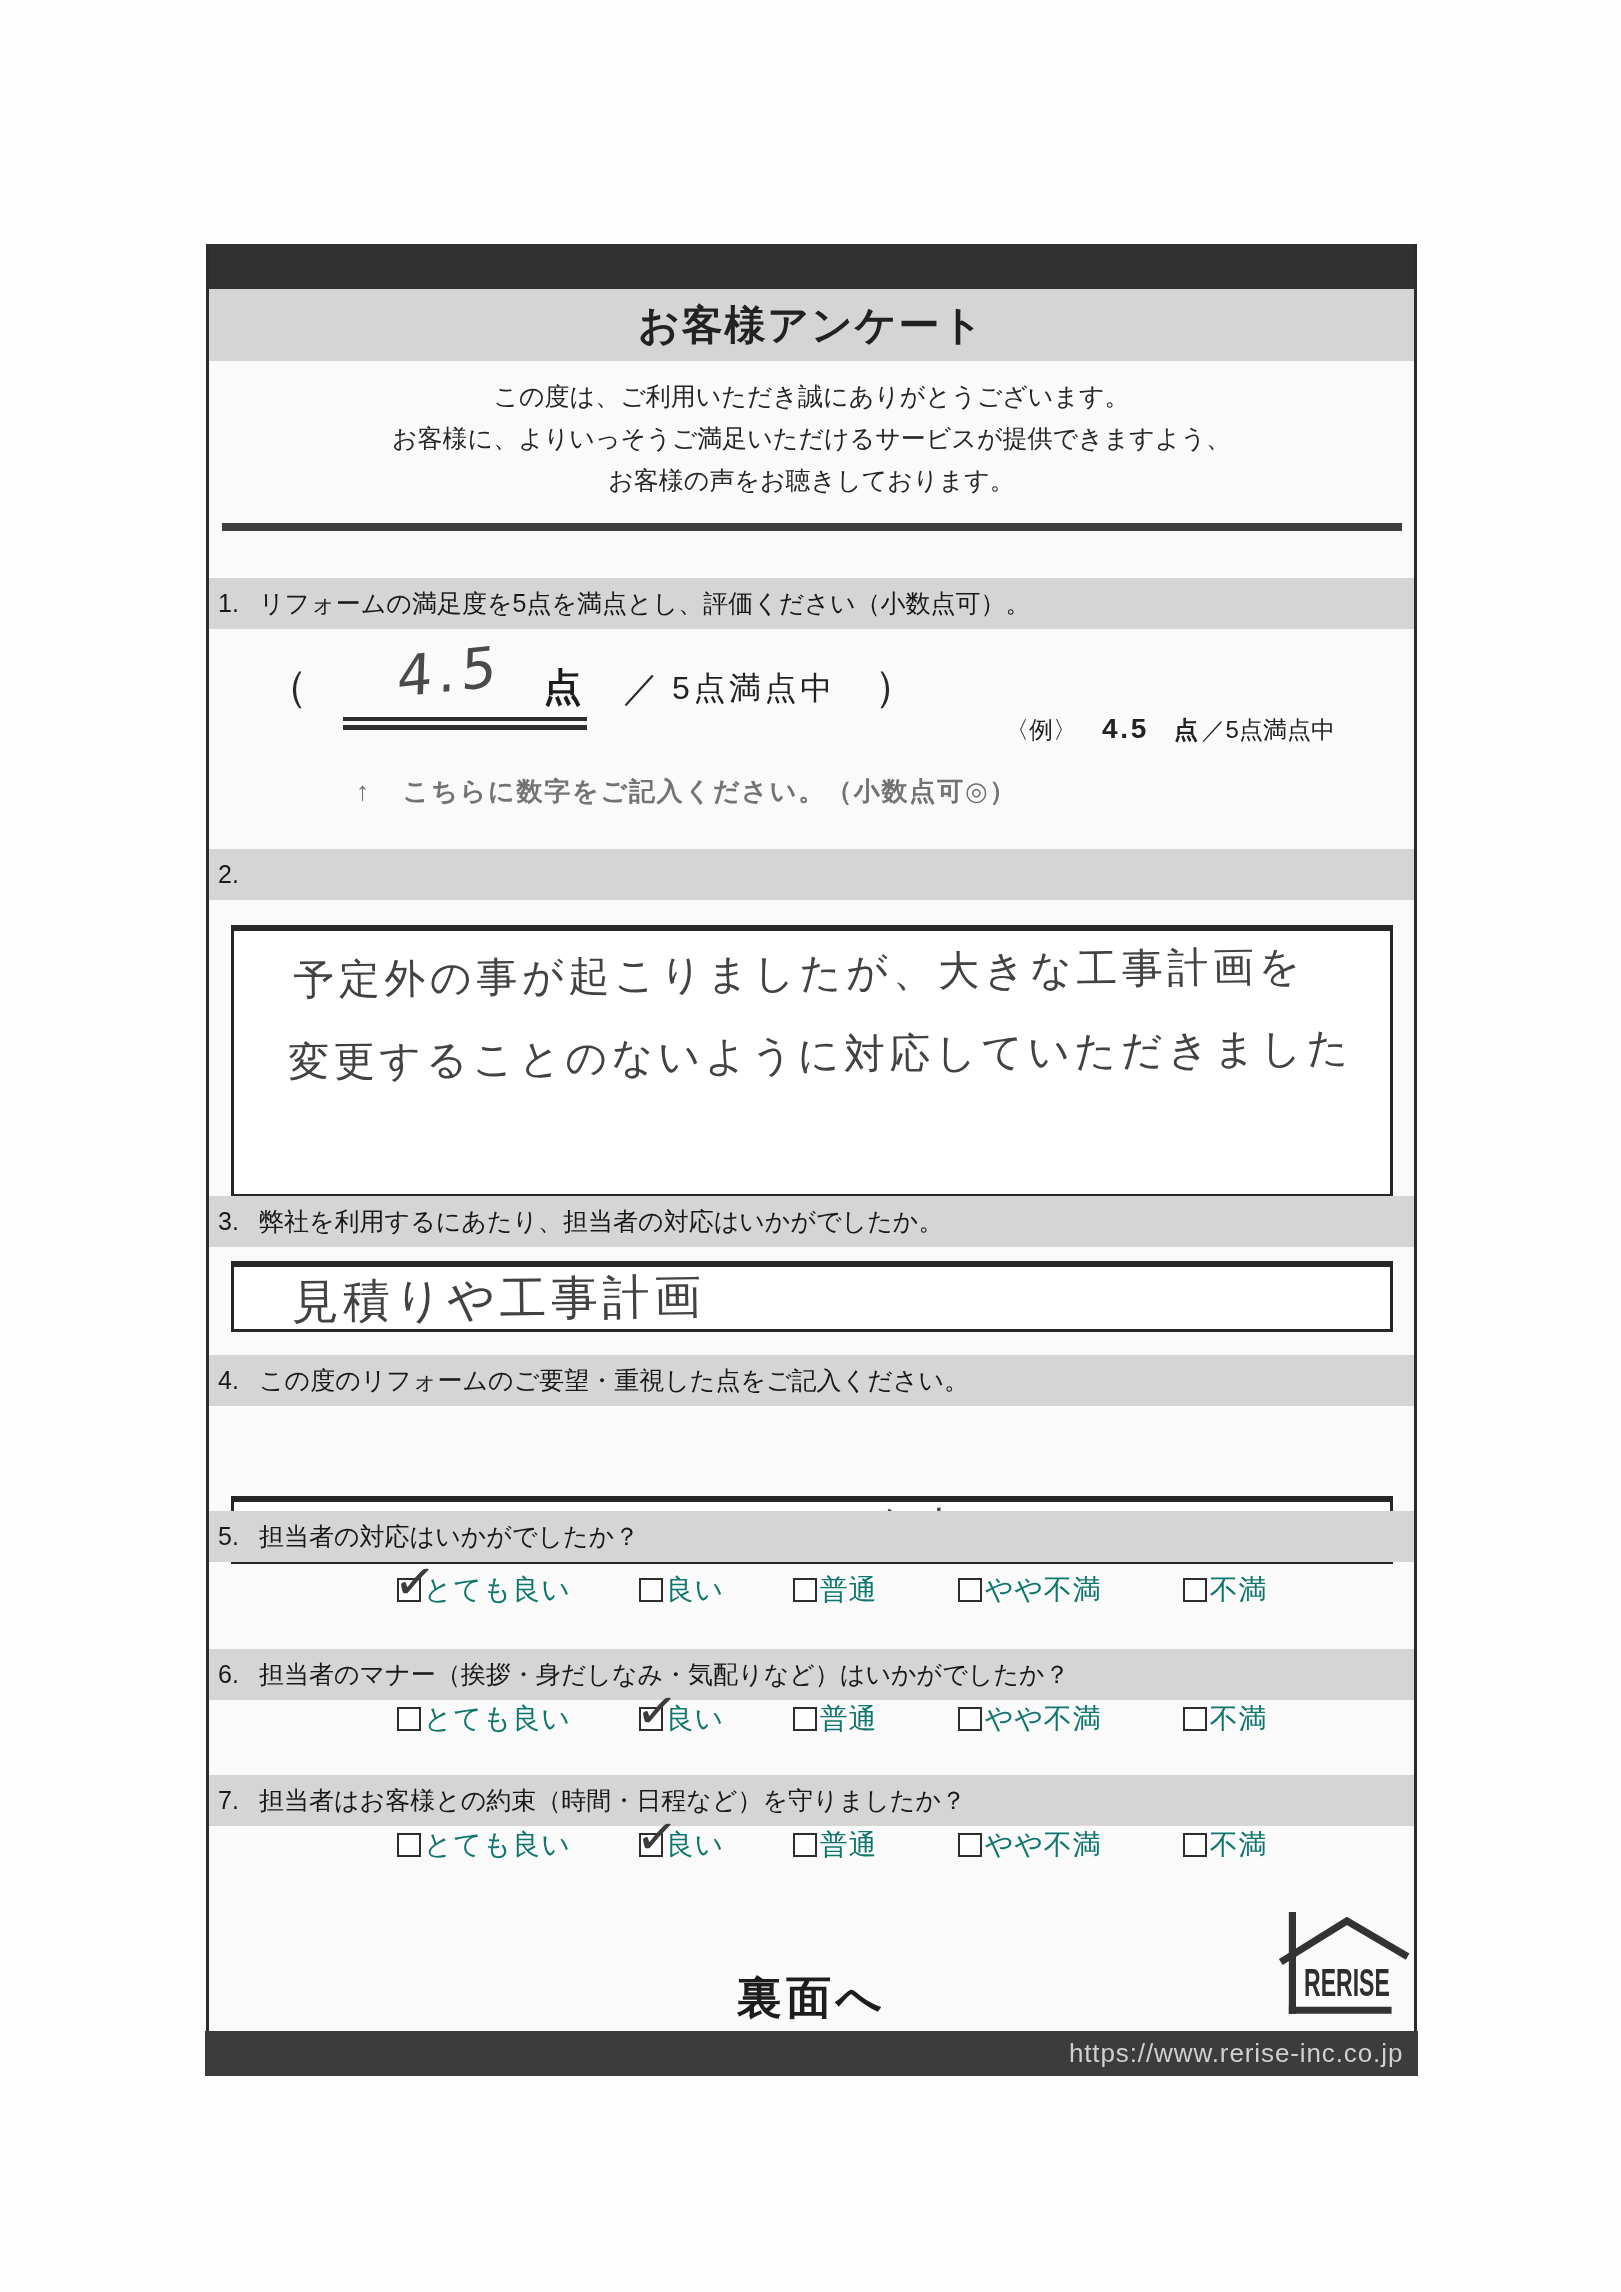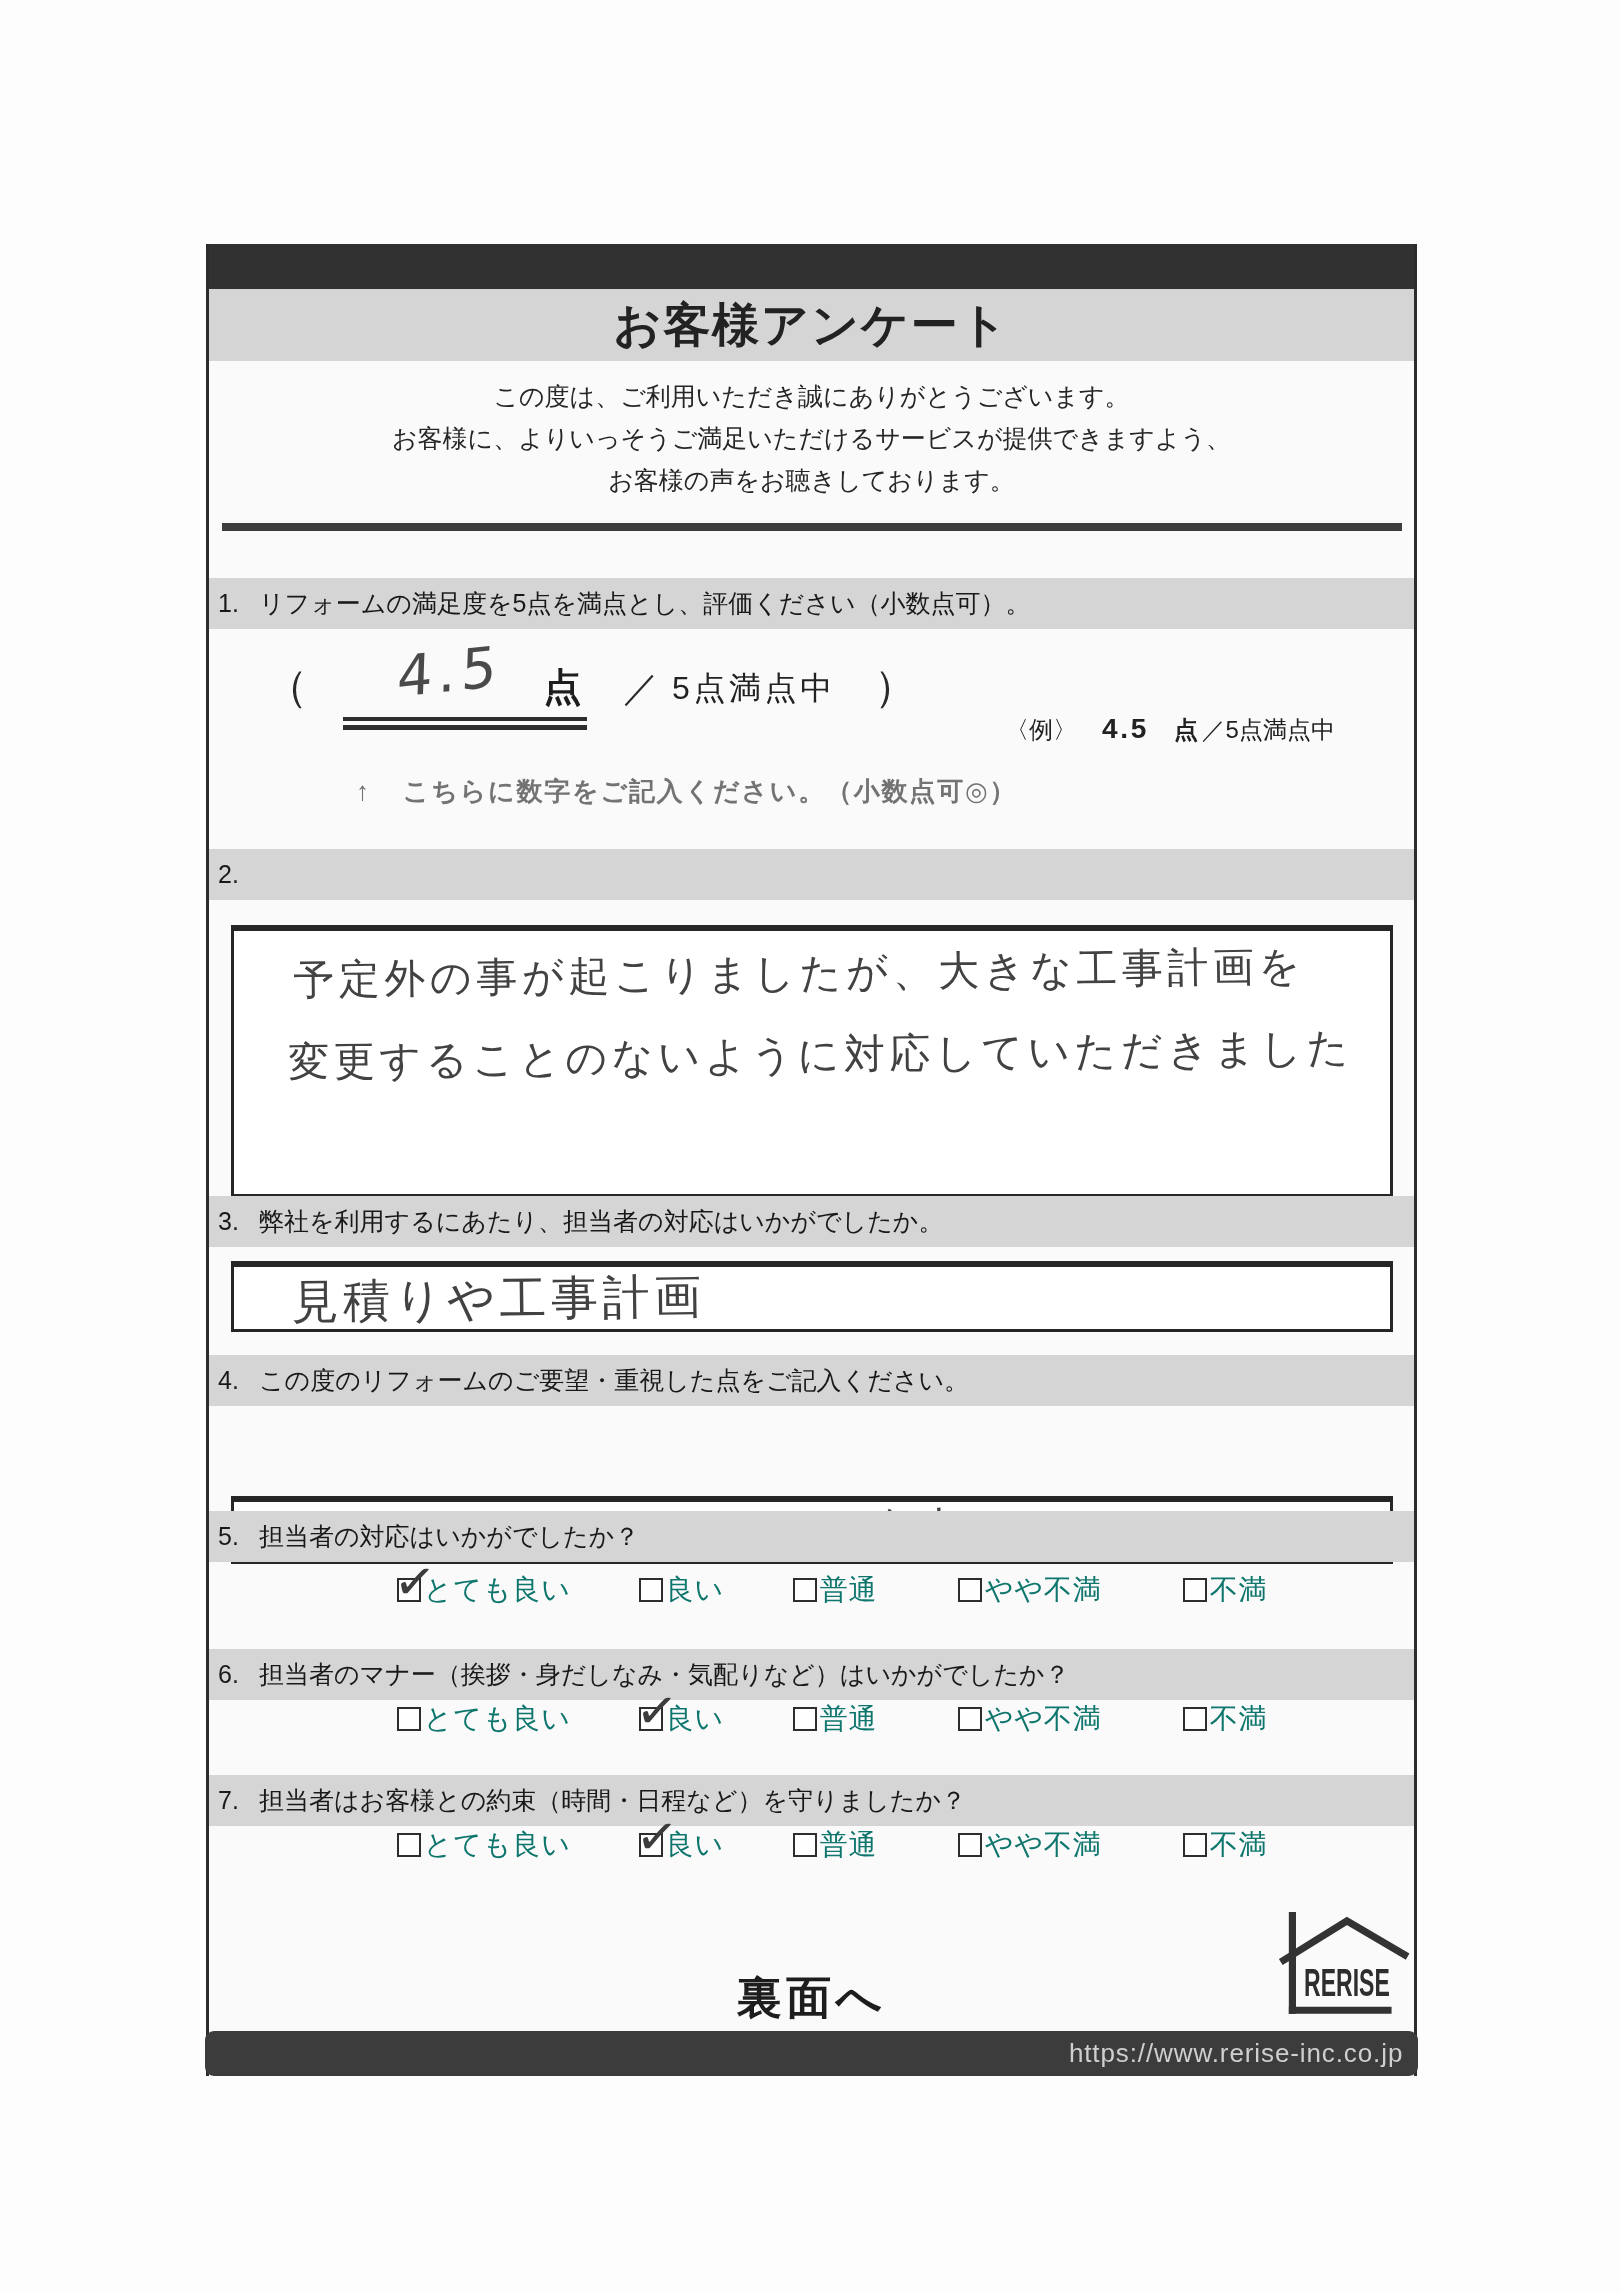--- a/index.html
+++ b/index.html
@@ -13,21 +13,21 @@
   .page {
     position:absolute; left:206px; top:244px; width:1211px; height:1832px;
     background:#fafafa;
     border-left:3.6px solid #2c2c2c; border-right:3.6px solid #2c2c2c;
     box-sizing:border-box;
   }
   .bar-top { position:absolute; left:0; right:0; top:0; height:45px; background:#313131; }
   .title-band {
     position:absolute; left:0; right:0; top:45px; height:72px; background:#d5d5d5;
     display:flex; align-items:center; justify-content:center;
-    font-size:47px; font-weight:bold; letter-spacing:1.8px; color:#222;
+    font-size:41px; font-weight:bold; letter-spacing:1.8px; color:#222;
   }
   .intro { position:absolute; top:131px; left:0; right:0; text-align:center; font-size:25px; line-height:42px; color:#262626; }
   .rule { position:absolute; top:279px; left:12.5px; right:12.5px; height:8px; background:#3d3d3d; }
 
   .band {
     position:absolute; left:0; right:0; height:51px; background:#d5d5d5;
     display:flex; align-items:center; font-size:25px; color:#191919;
   }
   .band .num { flex:0 0 41px; padding-left:9px; }
   .band-q1 { top:334px; } .band-q2 { top:605px; } .band-q3 { top:952px; }
@@ -88,21 +88,21 @@
     display:block; position:absolute; left:-5.4px; top:-27px;
     font-size:50px; color:#3c3c3c; transform:rotate(6deg);
     font-family:"DejaVu Sans",sans-serif;
   }
 
   
   .back-label { position:absolute; top:1724px; left:0; right:0; text-align:center; font-size:45px; font-weight:bold; letter-spacing:4.5px; color:#1d1d1d; }
   .logo { position:absolute; left:1070px; top:1666px; width:134px; height:113px; }
   .bar-bottom {
     position:absolute; left:-3.6px; right:-3.6px; bottom:0; height:45px; background:#3c3c3c;
-    display:flex; align-items:center; justify-content:flex-end; padding-right:14.3px; box-sizing:border-box;border-radius:9px;
+    display:flex; align-items:center; justify-content:flex-end; padding-right:14.3px; box-sizing:border-box;
   }
   .url { font-size:26px; color:#cfcfcf; letter-spacing:0.9px; }
 </style>
 </head>
 <body>
 
 <div class="page">
 
   <div class="bar-top"></div>
 

